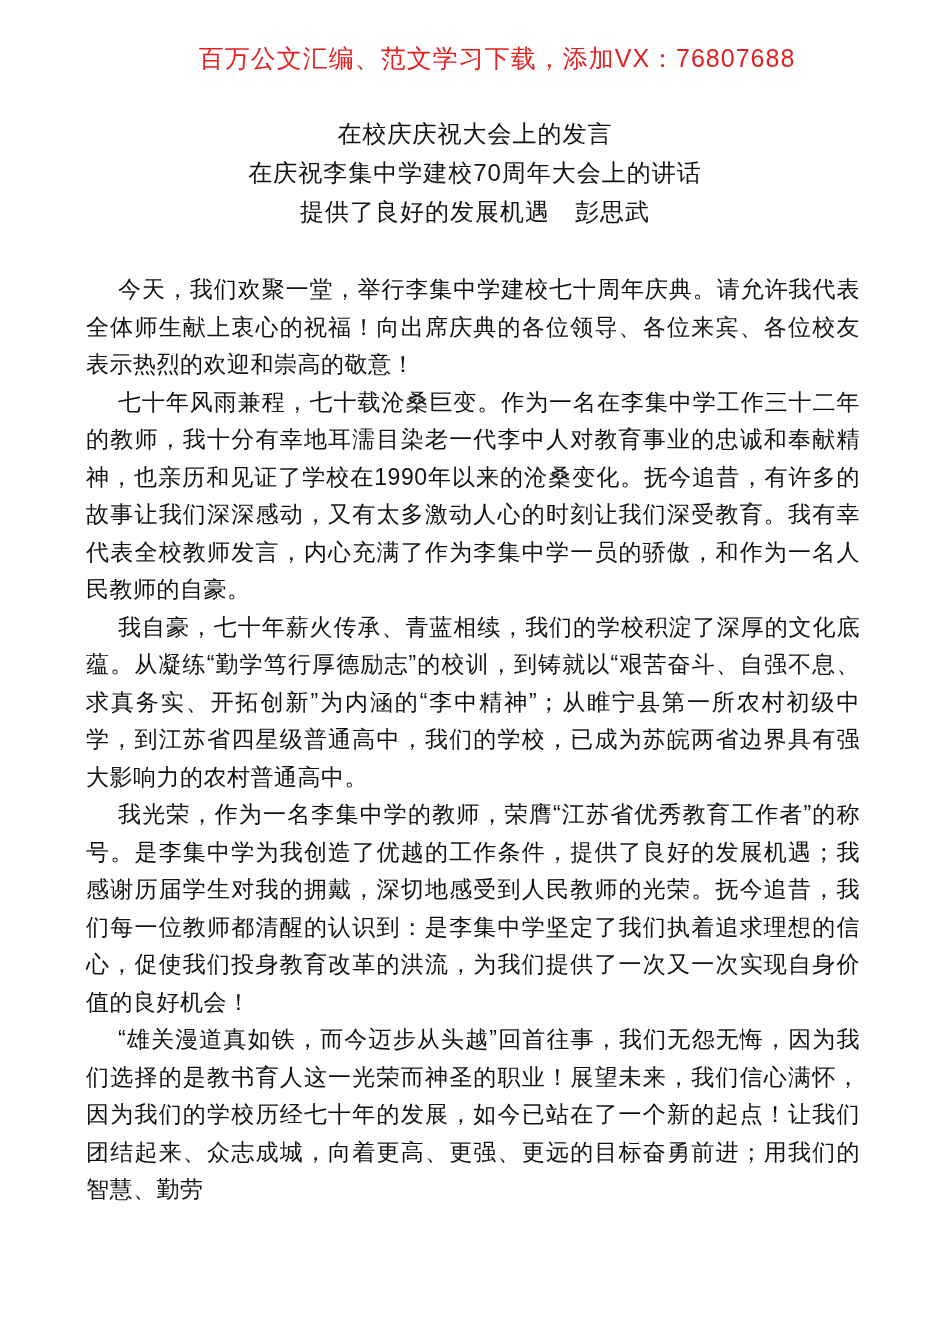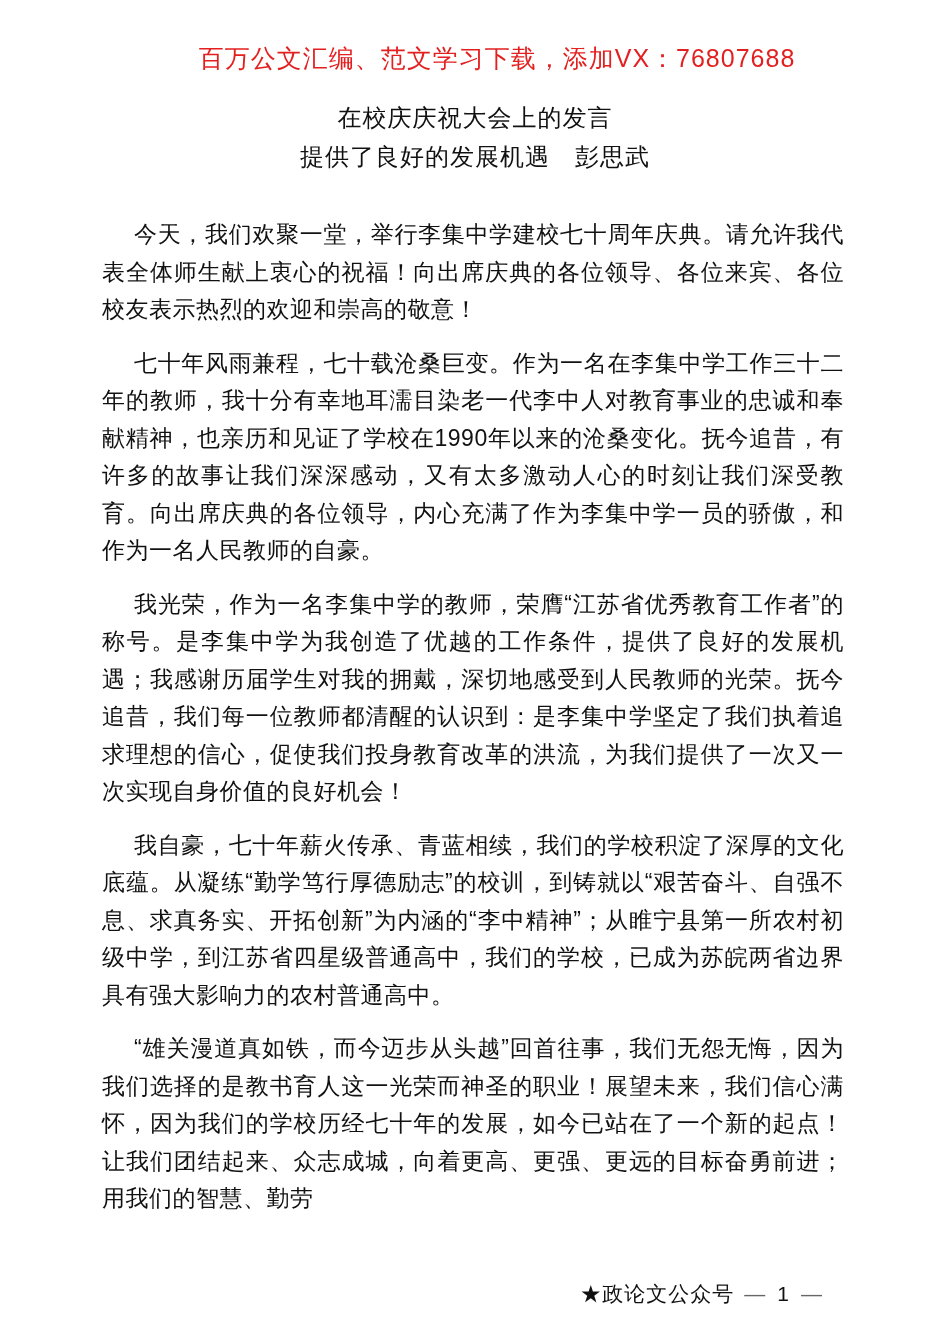--- a/index.html
+++ b/index.html
@@ -16,34 +16,34 @@
   .header-notice {
     padding-top: 42px;
     text-align: center;
     font-size: 25px;
     line-height: 32px;
     color: #e31f1f;
     letter-spacing: 1px;
     padding-left: 44px;
   }
   .title-block {
-    margin-top: 24px;
+    margin-top: 40px;
     text-align: center;
   }
   .title-line {
     font-size: 24px;
     line-height: 39px;
     letter-spacing: 1px;
     color: #111111;
   }
   .doc-body {
     margin: 40px 90px 0 86px;
   }
   .doc-body p {
-    margin: 16px;
+    margin: 0;
     font-size: 23px;
     line-height: 37.5px;
     letter-spacing: 0.5px;
     text-align: justify;
     text-justify: inter-ideograph;
     text-indent: 32px;
     word-break: break-all;
   }
   .footer {
     position: absolute;
@@ -63,28 +63,26 @@
 </style>
 </head>
 <body>
 
 <div class="page">
 
   <div class="header-notice">百万公文汇编、范文学习下载，添加VX：76807688</div>
 
   <div class="title-block">
     <div class="title-line">在校庆庆祝大会上的发言</div>
+    <div class="title-line">在庆祝李集中学建校70周年大会上的讲话</div>
     <div class="title-line">提供了良好的发展机遇　彭思武</div>
   </div>
 
   <div class="doc-body">
     <p>今天，我们欢聚一堂，举行李集中学建校七十周年庆典。请允许我代表全体师生献上衷心的祝福！向出席庆典的各位领导、各位来宾、各位校友表示热烈的欢迎和崇高的敬意！</p>
-    <p>七十年风雨兼程，七十载沧桑巨变。作为一名在李集中学工作三十二年的教师，我十分有幸地耳濡目染老一代李中人对教育事业的忠诚和奉献精神，也亲历和见证了学校在1990年以来的沧桑变化。抚今追昔，有许多的故事让我们深深感动，又有太多激动人心的时刻让我们深受教育。向出席庆典的各位领导，内心充满了作为李集中学一员的骄傲，和作为一名人民教师的自豪。</p>
+    <p>七十年风雨兼程，七十载沧桑巨变。作为一名在李集中学工作三十二年的教师，我十分有幸地耳濡目染老一代李中人对教育事业的忠诚和奉献精神，也亲历和见证了学校在1990年以来的沧桑变化。抚今追昔，有许多的故事让我们深深感动，又有太多激动人心的时刻让我们深受教育。我有幸代表全校教师发言，内心充满了作为李集中学一员的骄傲，和作为一名人民教师的自豪。</p>
+    <p>我自豪，七十年薪火传承、青蓝相续，我们的学校积淀了深厚的文化底蕴。从凝练“勤学笃行厚德励志”的校训，到铸就以“艰苦奋斗、自强不息、求真务实、开拓创新”为内涵的“李中精神”；从睢宁县第一所农村初级中学，到江苏省四星级普通高中，我们的学校，已成为苏皖两省边界具有强大影响力的农村普通高中。</p>
     <p>我光荣，作为一名李集中学的教师，荣膺“江苏省优秀教育工作者”的称号。是李集中学为我创造了优越的工作条件，提供了良好的发展机遇；我感谢历届学生对我的拥戴，深切地感受到人民教师的光荣。抚今追昔，我们每一位教师都清醒的认识到：是李集中学坚定了我们执着追求理想的信心，促使我们投身教育改革的洪流，为我们提供了一次又一次实现自身价值的良好机会！</p>
-    <p>我自豪，七十年薪火传承、青蓝相续，我们的学校积淀了深厚的文化底蕴。从凝练“勤学笃行厚德励志”的校训，到铸就以“艰苦奋斗、自强不息、求真务实、开拓创新”为内涵的“李中精神”；从睢宁县第一所农村初级中学，到江苏省四星级普通高中，我们的学校，已成为苏皖两省边界具有强大影响力的农村普通高中。</p>
     <p>“雄关漫道真如铁，而今迈步从头越”回首往事，我们无怨无悔，因为我们选择的是教书育人这一光荣而神圣的职业！展望未来，我们信心满怀，因为我们的学校历经七十年的发展，如今已站在了一个新的起点！让我们团结起来、众志成城，向着更高、更强、更远的目标奋勇前进；用我们的智慧、勤劳</p>
   </div>
 
-  <div class="footer">
-    <span class="source">★政论文公众号</span><span class="dash">—</span><span class="page-num">1</span><span class="dash">—</span>
-  </div>
 
 </div>
 
 </body></html>

